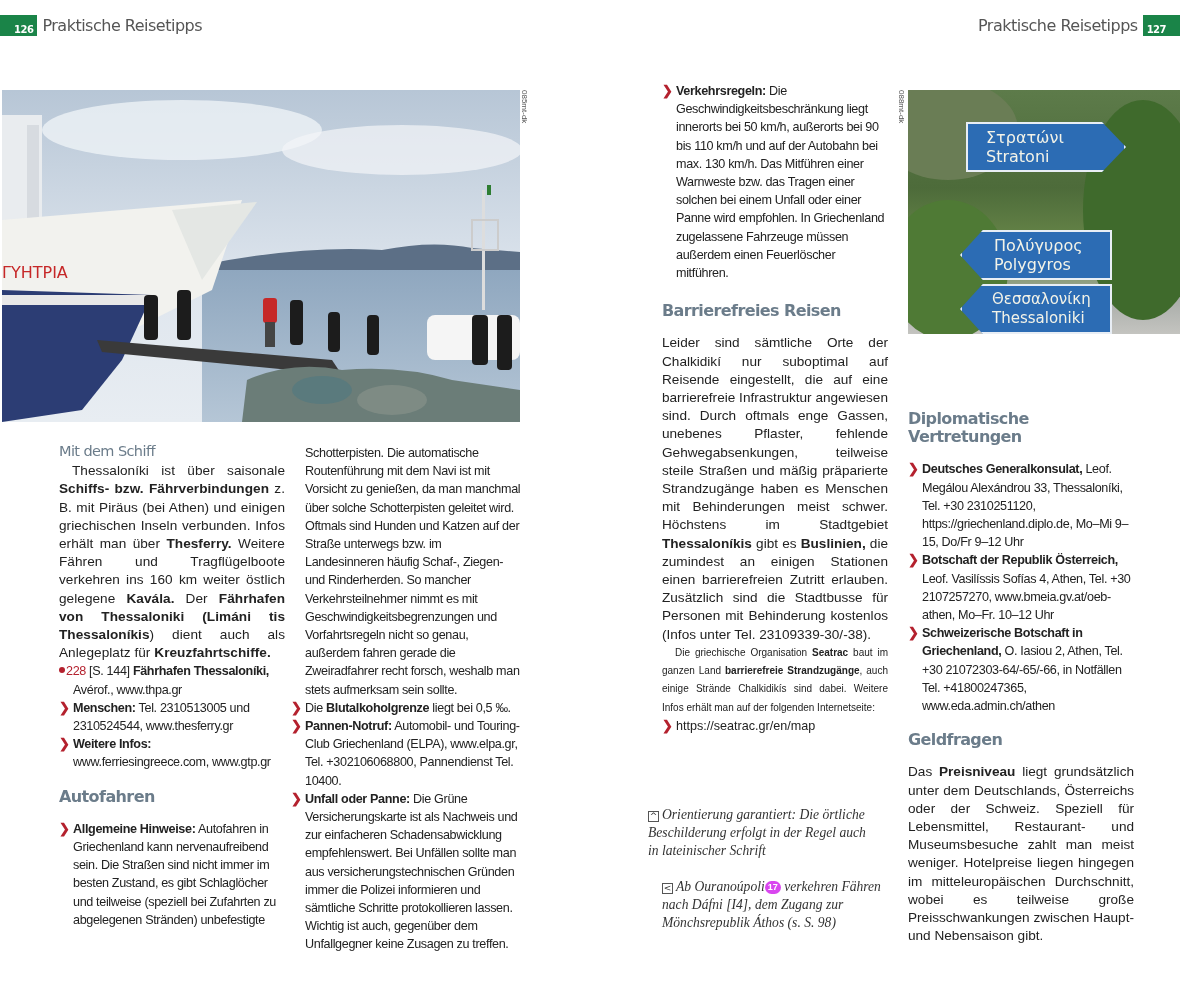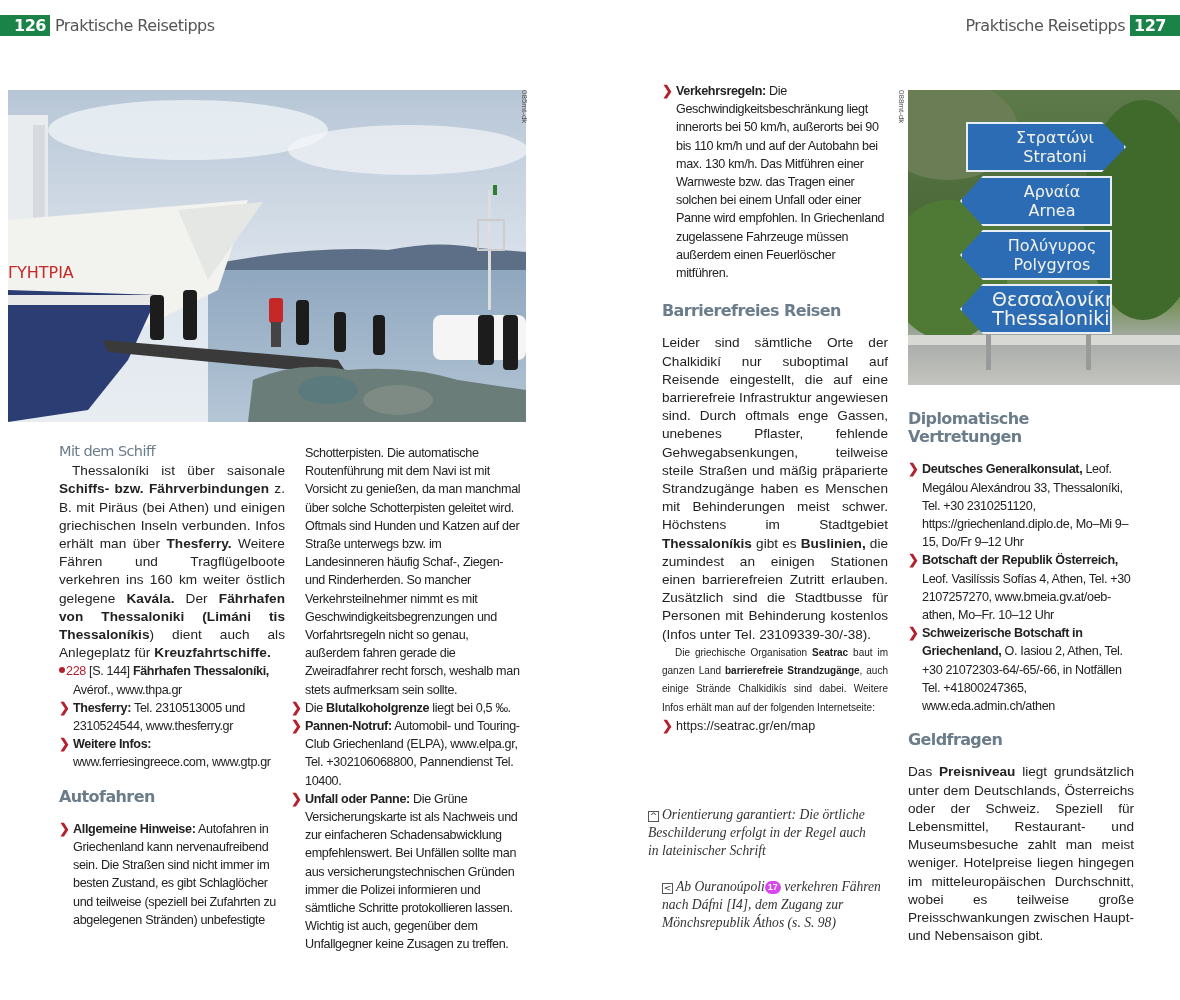--- a/index.html
+++ b/index.html
@@ -2,21 +2,21 @@
 <html><head>
 <meta charset="utf-8">
 <style>
   * { box-sizing: border-box; margin: 0; padding: 0; }
   html, body { width: 1180px; height: 1000px; background: #ffffff; overflow: hidden; }
   body { position: relative; font-family: "Liberation Sans", sans-serif; color: #222; }
 
   .header { position: absolute; top: 0; height: 36px; display: flex; align-items: flex-end; }
   .header-left { left: 0; }
   .header-right { right: 0; }
-  .page-num { background: #1a8448; color: #fff; font-family: "DejaVu Sans", sans-serif; font-size: 16px; font-weight: bold; height: 21px; display: flex; align-items: flex-end; padding: 0 4px 1px 14px; letter-spacing: -0.5px; }
+  .page-num { background: #1a8448; color: #fff; font-family: "DejaVu Sans", sans-serif; font-size: 10px; font-weight: bold; height: 21px; display: flex; align-items: flex-end; padding: 0 4px 1px 14px; letter-spacing: -0.5px; }
   .header-right .page-num { padding: 0 14px 1px 4px; }
   .section-title { font-family: "DejaVu Sans", sans-serif; font-size: 16px; color: #555; padding: 0 5px 1px 5px; letter-spacing: -0.5px; }
 
   .photo { position: absolute; overflow: hidden; }
   .credit { position: absolute; font-size: 8px; color: #555; writing-mode: vertical-rl; font-family: "Liberation Sans", sans-serif; }
 
   .col { position: absolute; font-size: 13.2px; line-height: 18.2px; }
   .col.narrow { font-family: "Liberation Sans", sans-serif; font-size: 12.6px; letter-spacing: -0.35px; }
   .justify { text-align: justify; }
   .indent { text-indent: 13px; }
@@ -40,21 +40,21 @@
 
 <div class="header header-left">
   <div class="page-num">126</div>
   <div class="section-title">Praktische Reisetipps</div>
 </div>
 <div class="header header-right">
   <div class="section-title">Praktische Reisetipps</div>
   <div class="page-num">127</div>
 </div>
 
-<div class="photo" style="left:8px; top:90px; width:518px; height:384px;">
+<div class="photo" style="left:2px; top:90px; width:518px; height:384px;">
   <svg width="518" height="332" viewBox="0 0 518 332">
     <defs>
       <linearGradient id="sky" x1="0" y1="0" x2="0" y2="1">
         <stop offset="0" stop-color="#b7c6d6"></stop>
           <stop offset="0.6" stop-color="#dfe6ee"></stop>
           <stop offset="1" stop-color="#e8edf2"></stop>
       </linearGradient>
       <linearGradient id="sea" x1="0" y1="0" x2="0" y2="1">
         <stop offset="0" stop-color="#8fa7bf"></stop>
           <stop offset="1" stop-color="#b5c6d6"></stop>
@@ -101,21 +101,21 @@
 </div>
 <div class="credit" style="left:520px; top:90px;">085mt-dk</div>
 
 <div class="col" style="left:59px; top:442px; width:226px;">
   <h3 class="sub" style="margin-bottom:2px;">Mit dem Schiff</h3>
   <p class="justify indent" style="font-size:13.6px;line-height:18.2px;letter-spacing:0.05px;"><span>Thessaloníki ist über saisonale </span><b>Schiffs- bzw. Fährverbindungen</b><span> z. B. mit Piräus (bei Athen) und einigen griechischen Inseln verbunden. Infos erhält man über </span><b>Thesferry.</b><span> Weitere Fähren und Tragflügelboote verkehren ins 160 km weiter östlich gelegene </span><b>Kavála.</b><span> Der </span><b>Fährhafen von Thessaloniki (Limáni tis Thessaloníkis</b><span>) dient auch als Anlegeplatz für </span><b>Kreuzfahrtschiffe.</b></p>
   <div class="narrow-block" style="font-size:12.6px;letter-spacing:-0.35px;">
     <p style="padding-left:14px;text-indent:-14px;">
       <span class="redtag"><span class="dot"></span><span>228</span></span><span> [S. 144] </span><b>Fährhafen Thessaloníki,</b><span> Avérof., www.thpa.gr</span>
     </p>
-    <p class="bullet"><span class="chev">❯</span><b>Thesferry:</b><span> Tel. 2310513005 und 2310524544, www.thesferry.gr</span></p>
+    <p class="bullet"><span class="chev">❯</span><b>Menschen:</b><span> Tel. 2310513005 und 2310524544, www.thesferry.gr</span></p>
     <p class="bullet"><span class="chev">❯</span><b>Weitere Infos:</b><span> www.ferriesingreece.com, www.gtp.gr</span></p>
   </div>
   <h2 class="sec" style="margin-top:16px;">Autofahren</h2>
   <p class="bullet" style="font-size:12.6px;letter-spacing:-0.35px;"><span class="chev">❯</span><b>Allgemeine Hinweise:</b><span> Autofahren in Griechenland kann nervenaufreibend sein. Die Straßen sind nicht immer im besten Zustand, es gibt Schlaglöcher und teilweise (speziell bei Zufahrten zu abgelegenen Stränden) unbefestigte</span></p>
 </div>
 
 <div class="col narrow" style="left:291px; top:444px; width:232px;">
   <p style="padding-left:14px;">Schotterpisten. Die automatische Routenführung mit dem Navi ist mit Vorsicht zu genießen, da man manchmal über solche Schotterpisten geleitet wird. Oftmals sind Hunden und Katzen auf der Straße unterwegs bzw. im Landesinneren häufig Schaf-, Ziegen- und Rinderherden. So mancher Verkehrsteilnehmer nimmt es mit Geschwindigkeitsbegrenzungen und Vorfahrtsregeln nicht so genau, außerdem fahren gerade die Zweiradfahrer recht forsch, weshalb man stets aufmerksam sein sollte.</p>
   <p class="bullet"><span class="chev">❯</span><span>Die </span><b>Blutalkoholgrenze</b><span> liegt bei 0,5 ‰.</span></p>
   <p class="bullet"><span class="chev">❯</span><b>Pannen-Notruf:</b><span> Automobil- und Touring-Club Griechenland (ELPA), www.elpa.gr, Tel. +302106068800, Pannendienst Tel. 10400.</span></p>
@@ -131,42 +131,38 @@
 </div>
 
 <div class="caption" style="left:648px; top:806px; width:228px;">
   <span class="cap-icon">^</span><span>Orientierung garantiert: Die örtliche Beschilderung erfolgt in der Regel auch in lateinischer Schrift</span>
 </div>
 <div class="caption" style="left:662px; top:878px; width:228px;">
   <span class="cap-icon">&lt;</span><span>Ab Ouranoúpoli</span><span class="badge">17</span><span> verkehren Fähren nach Dáfni [I4], dem Zugang zur Mönchsrepublik Áthos (s. S. 98)</span>
 </div>
 
 <div class="credit" style="left:897px; top:90px;">088mt-dk</div>
-<div class="photo" style="left:908px; top:90px; width:272px; height:295px; background:linear-gradient(180deg,#5d7b4a 0%,#4d6b3a 40%,#6f8e4d 70%,#a8aca8 85%,#c4c4c0 100%);text-align:center;">
+<div class="photo" style="left:908px; top:90px; width:272px; height:244px; background:linear-gradient(180deg,#5d7b4a 0%,#4d6b3a 40%,#6f8e4d 70%,#a8aca8 85%,#c4c4c0 100%);">
   <svg width="272" height="295" style="position:absolute;left:0;top:0">
     <ellipse cx="40" cy="180" rx="60" ry="70" fill="#4f7a35"></ellipse>
     <ellipse cx="235" cy="120" rx="60" ry="110" fill="#3f6a2c"></ellipse>
     <ellipse cx="40" cy="40" rx="70" ry="50" fill="#6a7d55"></ellipse>
     <rect x="0" y="245" width="272" height="10" fill="#d8d8d4"></rect>
     <rect x="78" y="240" width="5" height="40" fill="#9a9a9a"></rect>
     <rect x="178" y="240" width="5" height="40" fill="#9a9a9a"></rect>
   </svg>
   <div class="sign" style="left:58px; top:32px; width:160px; height:50px; padding-left:18px; clip-path:polygon(0 0,85% 0,100% 50%,85% 100%,0 100%);">
     <div>Στρατώνι</div>
       <div>Stratoni</div>
   </div>
-  <div class="sign" style="left:52px; top:86px; width:152px; height:50px; clip-path:polygon(15% 0,100% 0,100% 100%,15% 100%,0 50%);">
-    <div>Αρναία</div>
-      <div>Arnea</div>
-  </div>
   <div class="sign" style="left:52px; top:140px; width:152px; height:50px; clip-path:polygon(15% 0,100% 0,100% 100%,15% 100%,0 50%);">
     <div>Πολύγυρος</div>
       <div>Polygyros</div>
   </div>
-  <div class="sign" style="left:52px; top:194px; width:152px; height:50px; font-size:19px; padding-left:30px; clip-path:polygon(15% 0,100% 0,100% 100%,15% 100%,0 50%);">
+  <div class="sign" style="left:52px; top:194px; width:152px; height:50px; font-size:15px; padding-left:30px; clip-path:polygon(15% 0,100% 0,100% 100%,15% 100%,0 50%);">
     <div>Θεσσαλονίκη</div>
       <div>Thessaloniki</div>
   </div>
 </div>
 
 <div class="col" style="left:908px; top:410px; width:226px;">
   <h2 class="sec">Diplomatische Vertretungen</h2>
   <div style="font-size:12.6px;letter-spacing:-0.35px;">
     <p class="bullet"><span class="chev">❯</span><b>Deutsches Generalkonsulat,</b><span> Leof. Megálou Alexándrou 33, Thessaloníki, Tel. +30 2310251120, https://griechenland.diplo.de, Mo–Mi 9–15, Do/Fr 9–12 Uhr</span></p>
     <p class="bullet"><span class="chev">❯</span><b>Botschaft der Republik Österreich,</b><span> Leof. Vasilíssis Sofías 4, Athen, Tel. +30 2107257270, www.bmeia.gv.at/oeb-athen, Mo–Fr. 10–12 Uhr</span></p>

